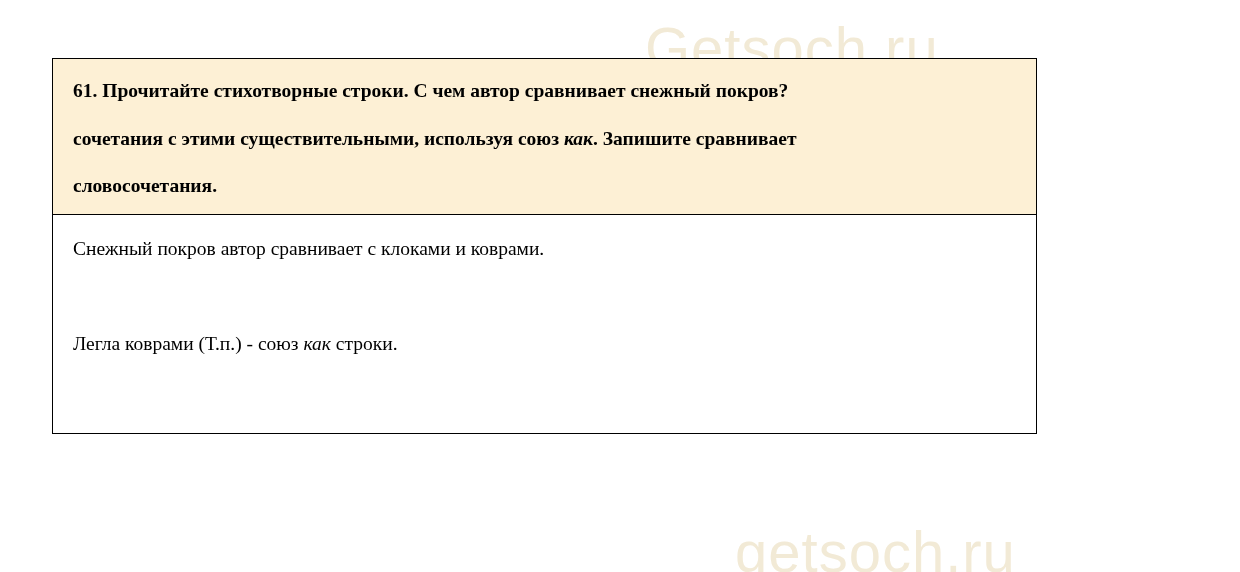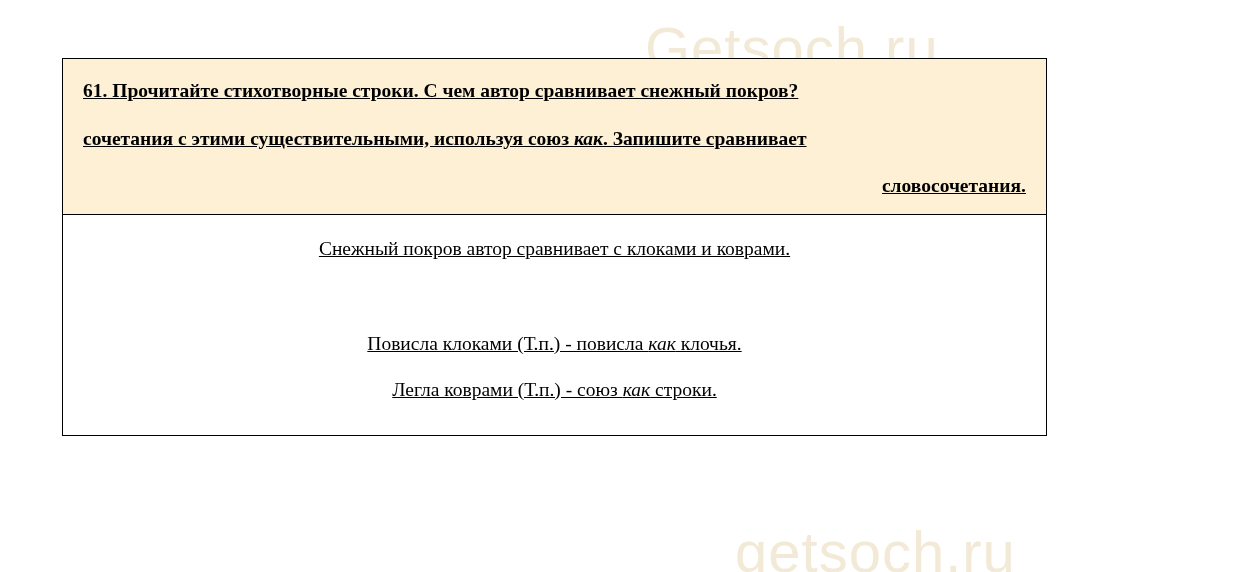--- a/index.html
+++ b/index.html
@@ -28,68 +28,66 @@
     pointer-events: none;
     z-index: 0;
   }
   .wm-top    { left: 645px; top: 14px; }
   .wm-mid    { left: 68px;  top: 218px; }
   .wm-bottom { left: 735px; top: 518px; }
 
   
   .doc {
     position: absolute;
-    left: 62px;
+    left: 52px;
     top: 58px;
     width: 985px;
     z-index: 2;
     border: 1px solid #000000;
     box-sizing: border-box;
     background: transparent;
-    text-decoration: underline;
   }
 
   .task-block {
     background: #fdf0d5;
     border-bottom: 1px solid #000000;
     padding: 22px 20px 16px 20px;
     box-sizing: border-box;
   }
 
   .task-line {
     font-weight: bold;
     font-size: 19.5px;
     line-height: 1.0;
     color: #000000;
     margin: 0 0 28px 0;
     text-align: justify;
     text-justify: inter-word;
   }
   .task-line:last-child {
     margin-bottom: 2px;
-    text-align: right;
+    text-align: left;
   }
   .task-line .ital {
     font-style: italic;
     font-weight: bold;
   }
 
   .answer-block {
     background: #ffffff;
     padding: 24px 20px 36px 20px;
     box-sizing: border-box;
     min-height: 218px;
   }
 
   .answer-line {
     font-size: 19.5px;
     line-height: 1.0;
     color: #000000;
     margin: 0 0 0 0;
-    text-align: center;
   }
   .answer-line.spacer-after { margin-bottom: 76px; }
   .answer-line.gap          { margin-bottom: 26px; }
   .answer-line .ital        { font-style: italic; }
 </style>
 </head>
 <body>
 
 <div class="watermark wm-top">Getsoch.ru</div>
 <div class="watermark wm-mid">Getsoch.ru</div>
@@ -106,21 +104,18 @@
     </p>
     <p class="task-line">
       <span>словосочетания.</span><span class="ital"></span><span></span>
     </p>
   </div>
 
   <div class="answer-block">
     <p class="answer-line spacer-after">
       <span>Снежный покров автор сравнивает с клоками и коврами.</span><span class="ital"></span><span></span>
     </p>
-    <p class="answer-line gap">
-      <span>Повисла клоками (Т.п.) - повисла </span><span class="ital">как</span><span> клочья.</span>
-    </p>
     <p class="answer-line">
       <span>Легла коврами (Т.п.) - союз </span><span class="ital">как</span><span> строки.</span>
     </p>
   </div>
 
 </div>
 
 </body></html>

